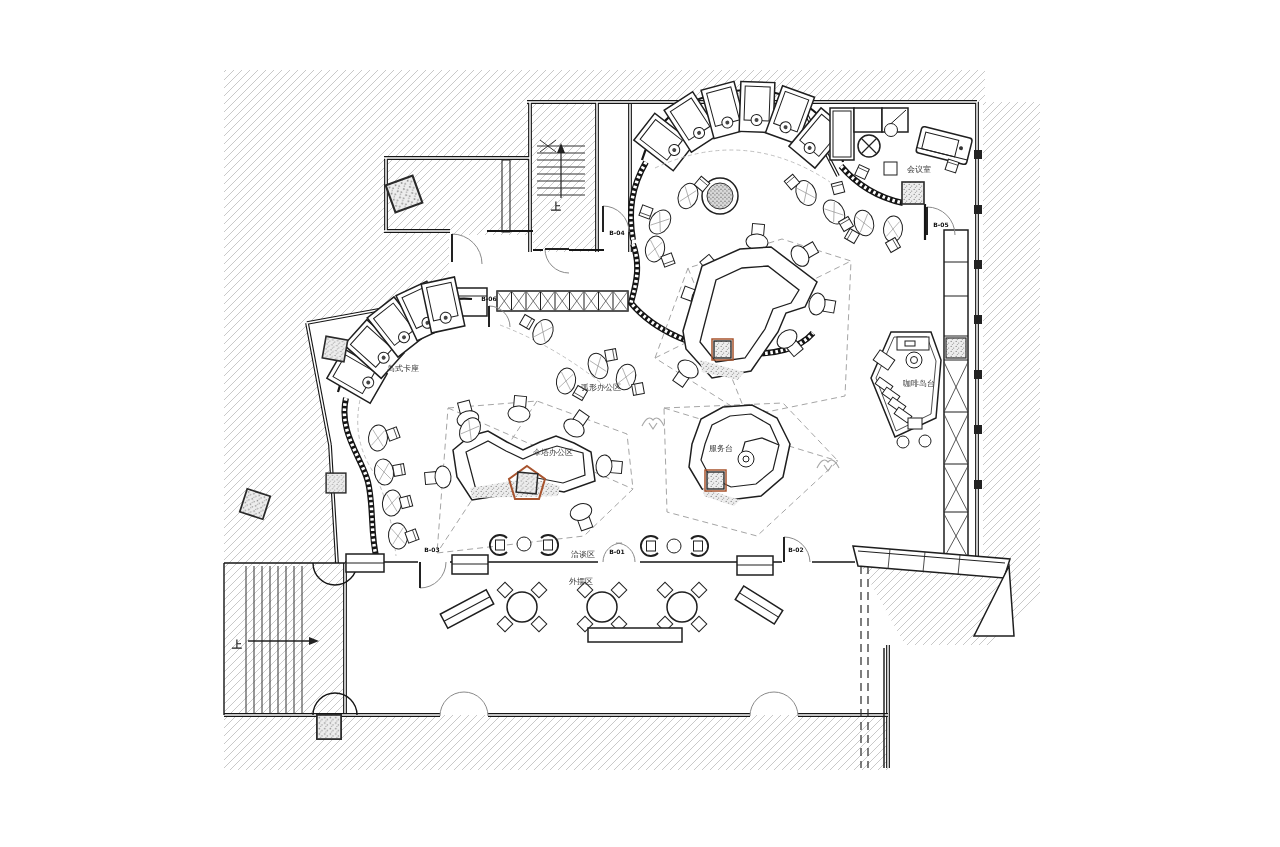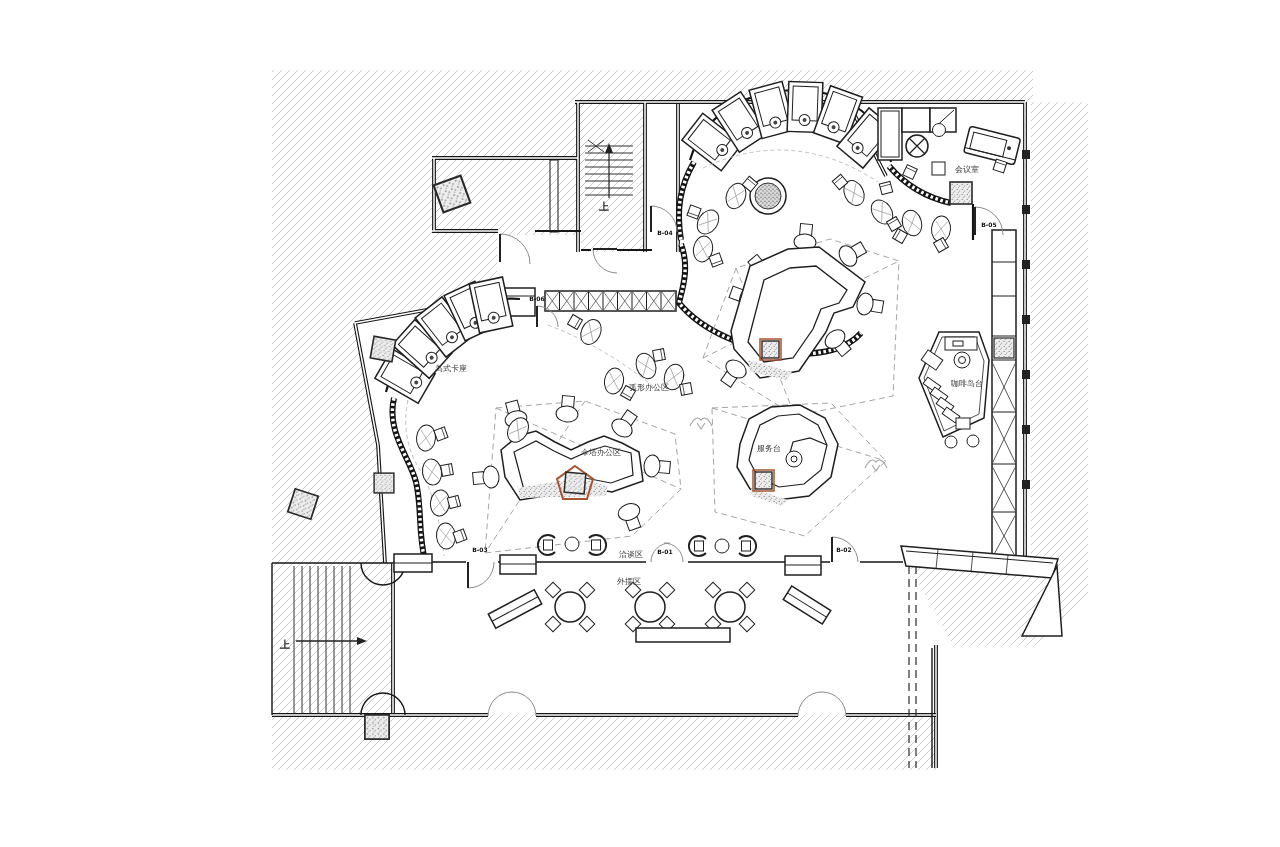--- a/index.html
+++ b/index.html
@@ -1,17 +1,17 @@
 <!DOCTYPE html>
 <html><head>
 <meta charset="utf-8">
 <style>
   html,body{margin:0;padding:0;background:#fff;}
   .page{position:relative;width:1088px;height:847px;background:#fff;overflow:hidden;
-        font-family:"DejaVu Sans",sans-serif;margin-left:48px;}
+        font-family:"DejaVu Sans",sans-serif;}
   svg{position:absolute;left:0;top:0;}
   .wallA{stroke:#161616;stroke-width:3.8;fill:none;}
   .wallB{stroke:#ffffff;stroke-width:1.5;fill:none;}
   .tw{stroke:#161616;stroke-width:1.4;fill:none;}
   .tw2{stroke:#161616;stroke-width:2.2;fill:none;}
   .crA{stroke:#141414;stroke-width:6;fill:none;}
   .crB{stroke:#ffffff;stroke-width:3.4;fill:none;stroke-dasharray:2.6 2.6;}
   .dsh{stroke:#a5a5a5;stroke-width:1;fill:none;stroke-dasharray:6 4;}
   .gd{stroke:#b9b9b9;stroke-width:.9;fill:none;stroke-dasharray:4 3;}
   .door{stroke:#8a8a8a;stroke-width:1;fill:none;}

